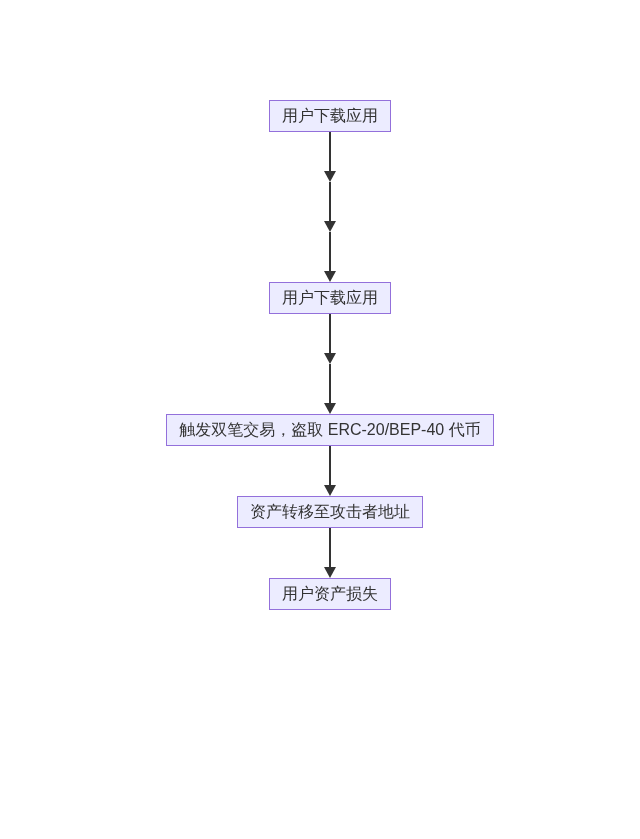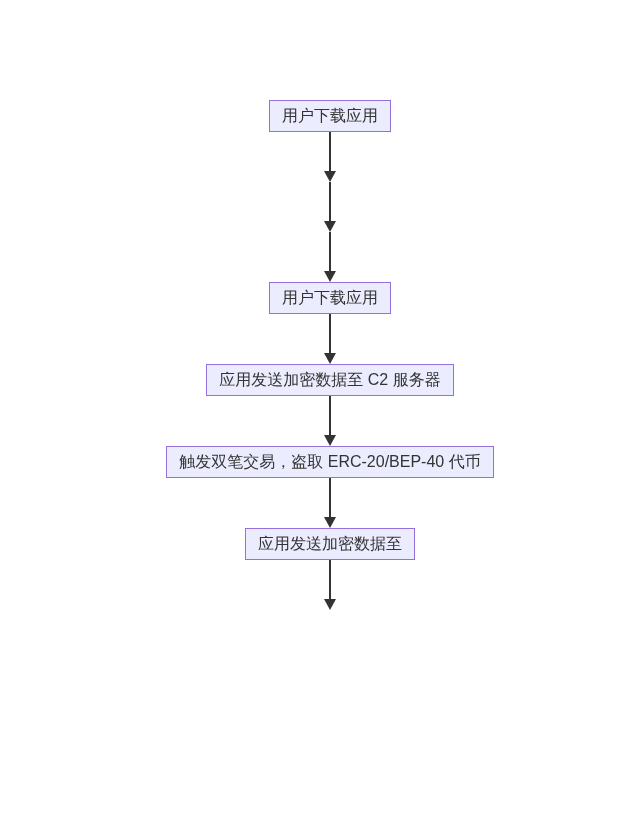--- a/index.html
+++ b/index.html
@@ -91,42 +91,42 @@
 
     <div class="node">
       <span>用户下载应用</span>
     </div>
 
     <div class="arrow">
       <div class="line"></div>
       <div class="head"></div>
     </div>
 
-    <div class="node">
-      <span>应用发送加密数据至 C2 服务器</span>
-    </div>
 
     <div class="arrow">
       <div class="line"></div>
       <div class="head"></div>
     </div>
 
     <div class="node">
       <span>触发双笔交易，盗取 ERC-20/BEP-40 代币</span>
     </div>
 
     <div class="arrow">
       <div class="line"></div>
       <div class="head"></div>
     </div>
 
     <div class="node">
-      <span>应用发送加密数据至</span>
+      <span>资产转移至攻击者地址</span>
     </div>
 
     <div class="arrow">
       <div class="line"></div>
       <div class="head"></div>
     </div>
 
+    <div class="node">
+      <span>用户资产损失</span>
+    </div>
 
   </div>
 </div>
 
 </body></html>

